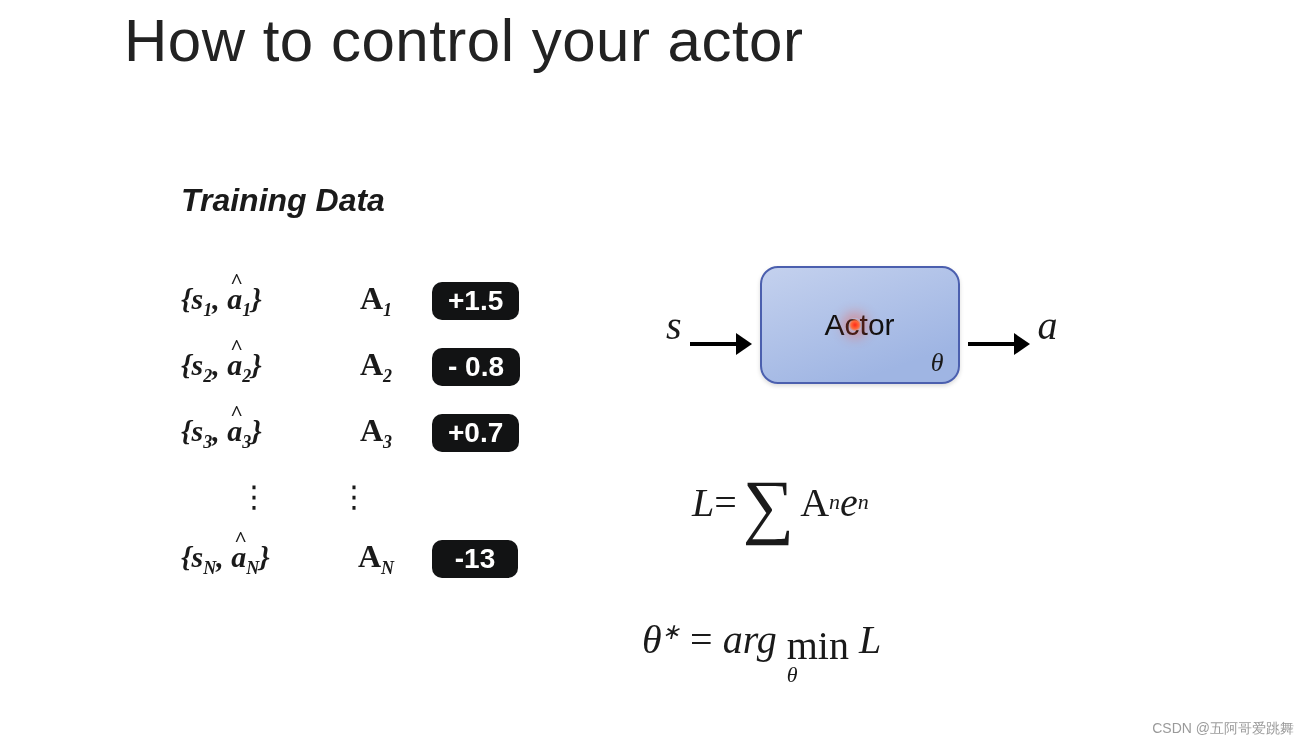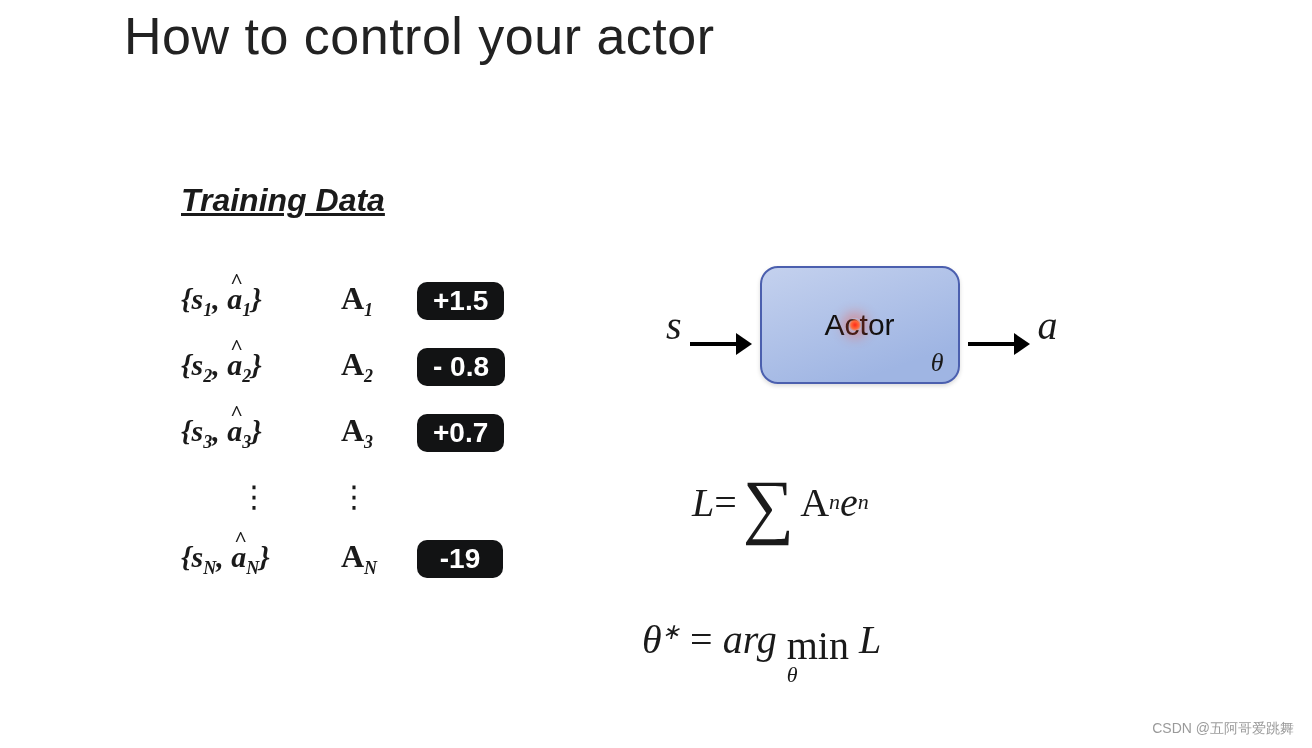--- a/index.html
+++ b/index.html
@@ -10,33 +10,32 @@
     background: #ffffff;
     font-family: "Segoe UI", "Helvetica Neue", Arial, sans-serif;
     color: #1a1a1a;
     overflow: hidden;
     position: relative;
   }
   .title {
     position: absolute;
     left: 124px;
     top: 6px;
-    font-size: 52px;
+    font-size: 60px;
     font-weight: 300;
     letter-spacing: 0.5px;
     color: #222;
   }
   .training-header {
     position: absolute;
     left: 181px;
     top: 182px;
     font-size: 32px;
     font-weight: 700;
     font-style: italic;
-    text-decoration: underline;
   }
   .training-rows {
     position: absolute;
     left: 181px;
     top: 268px;
   }
   .trow {
     display: flex;
     align-items: center;
     height: 66px;
@@ -62,20 +61,21 @@
     position: absolute;
     left: 3px;
     top: -14px;
     font-size: 22px;
     font-style: normal;
   }
   .alabel {
     width: 70px;
     font-family: "Cambria Math", Georgia, serif;
     font-size: 32px;
+    text-align: center;
   }
   .alabel .sub {
     font-size: 18px;
     vertical-align: sub;
     font-style: italic;
   }
   .dots-row {
     display: flex;
     align-items: center;
     height: 60px;
@@ -89,21 +89,21 @@
   .badge {
     display: inline-block;
     background: #121314;
     color: #ffffff;
     border-radius: 10px;
     padding: 3px 16px;
     font-size: 28px;
     font-family: "Segoe UI", Arial, sans-serif;
     text-align: center;
     min-width: 54px;
-    margin-left: 6px;
+    margin-left: 21px;
   }
 
   
   .diagram {
     position: absolute;
     left: 666px;
     top: 266px;
     display: flex;
     align-items: center;
   }
@@ -249,21 +249,21 @@
     <span class="alabel">A<span class="sub">3</span></span>
     <span class="badge">+0.7</span>
   </div>
   <div class="dots-row">
     <span class="dots dots1">⋮</span>
     <span class="dots dots2">⋮</span>
   </div>
   <div class="trow">
     <span class="pair">{<i>s</i><span class="sub">N</span>, <span class="hat"><i>a</i></span><span class="sub">N</span>}</span>
     <span class="alabel">A<span class="sub">N</span></span>
-    <span class="badge">-19</span>
+    <span class="badge">-13</span>
   </div>
 </div>
 
 <div class="diagram">
   <span class="sym-s">s</span>
   <span class="arrow">
     <span class="arrow-line"></span>
       <span class="arrow-head"></span>
   </span>
   <div class="actor-box">

